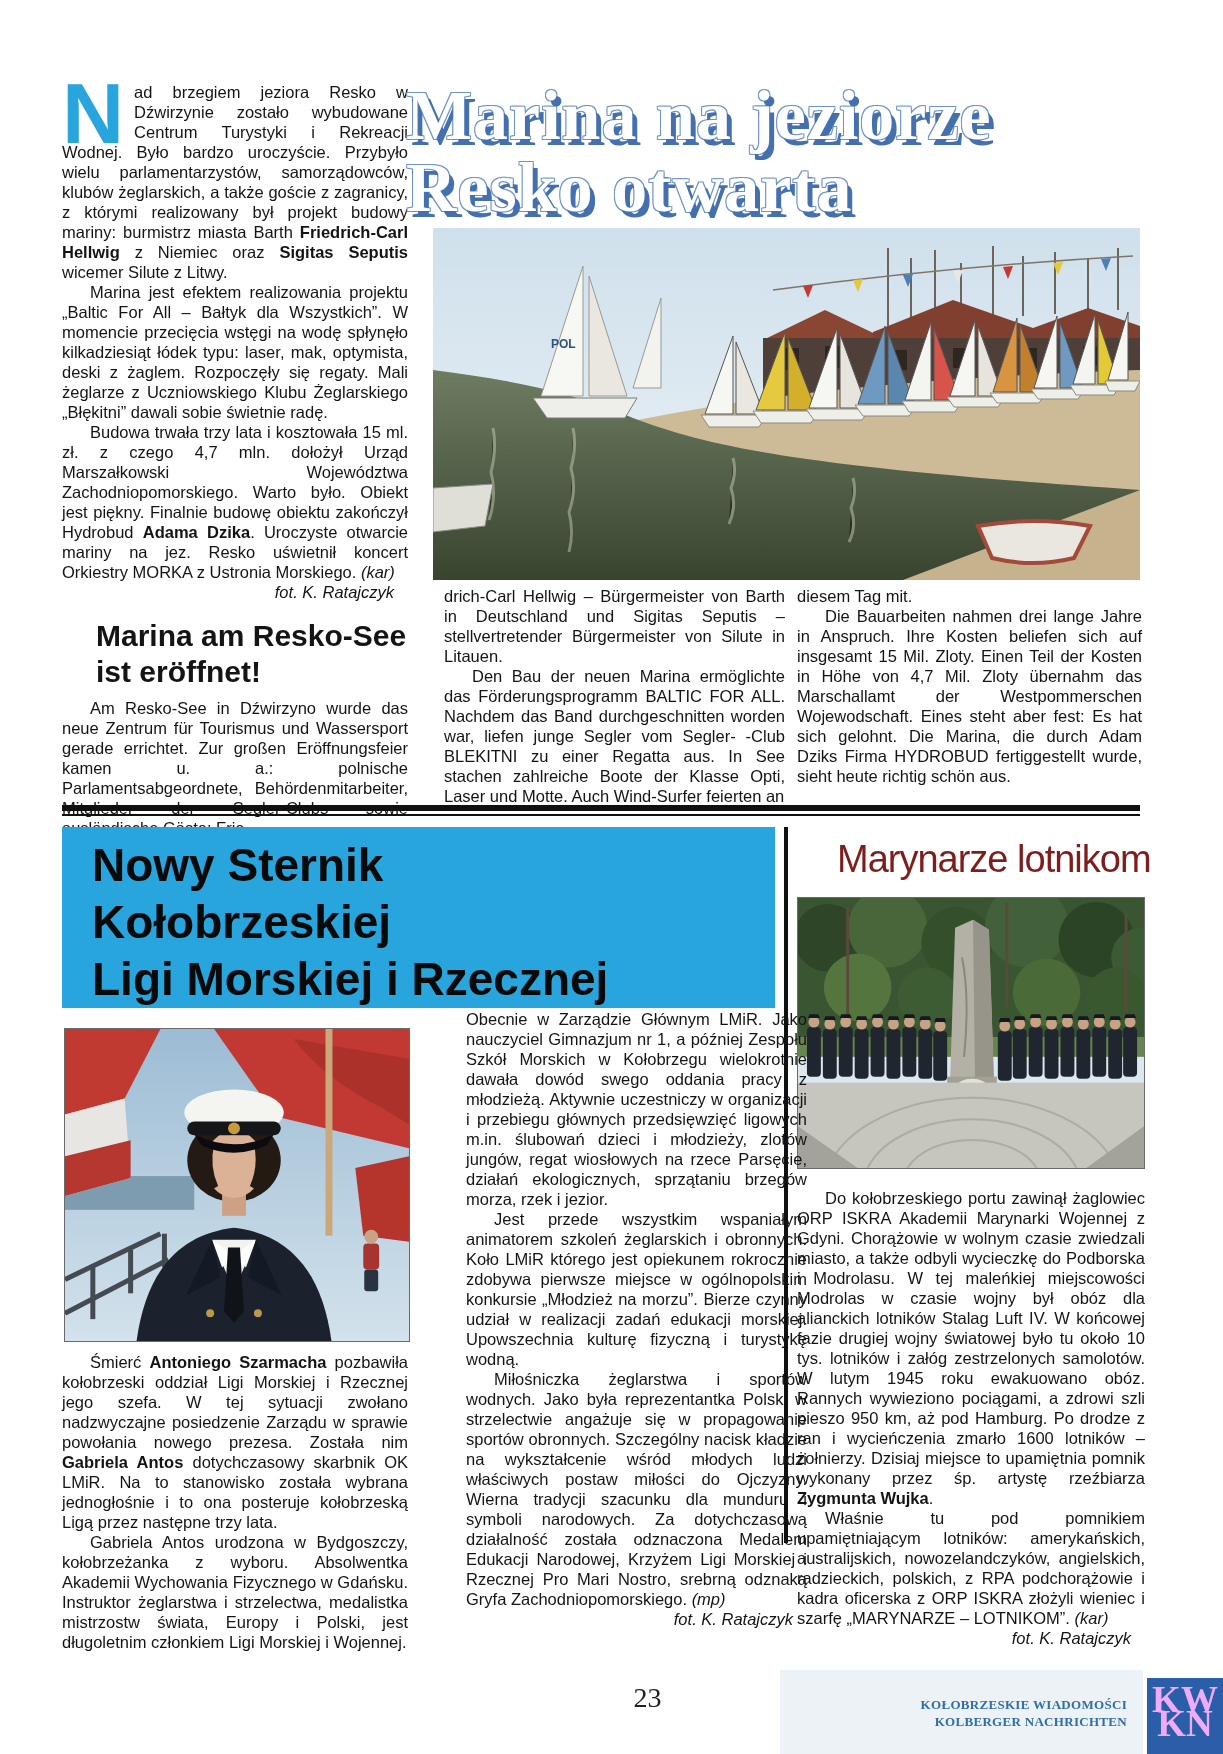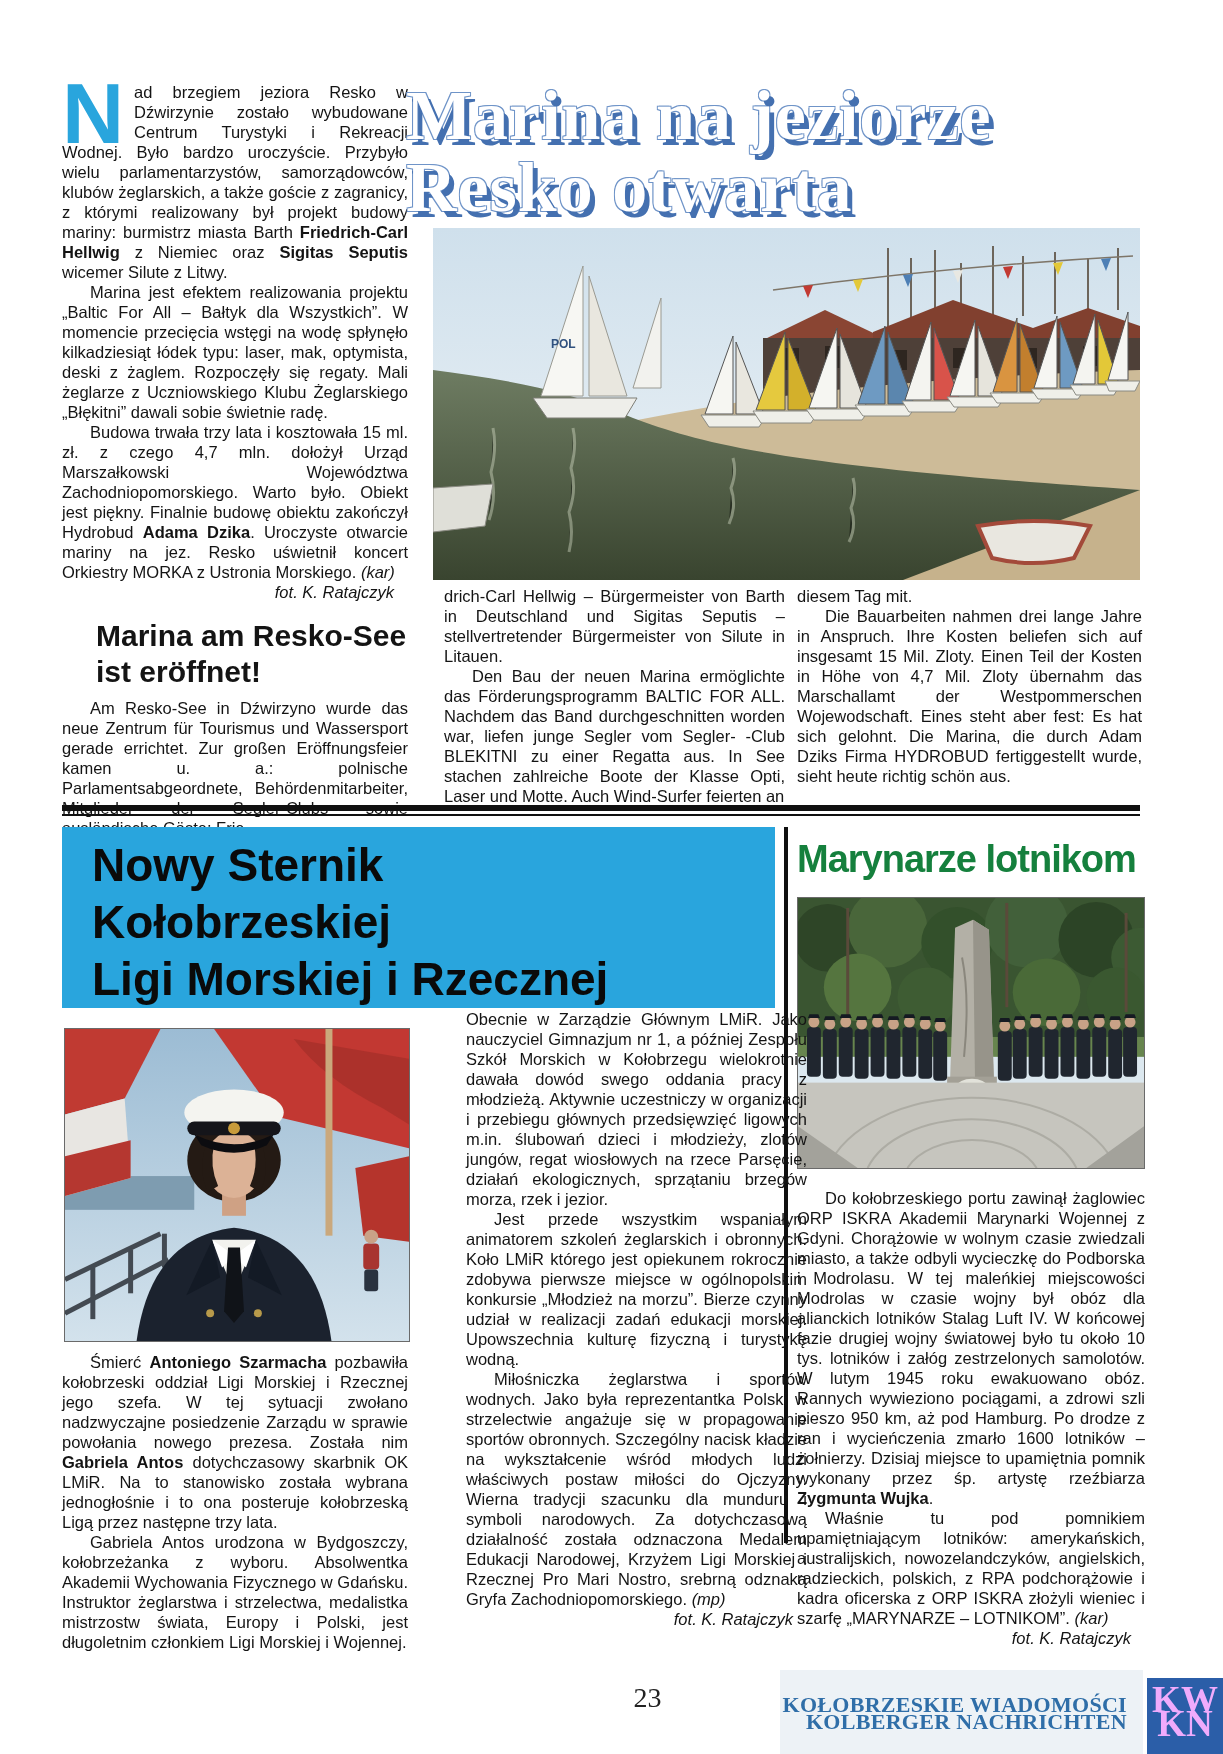--- a/index.html
+++ b/index.html
@@ -37,34 +37,34 @@
   
   .rule-thick{border-top:6px solid #101010;}
   .rule-thin{border-top:2px solid #101010; margin-top:3px;}
   
   .banner{
     background:#29a5dd; color:#0a0a0a; font-weight:bold;
     font-size:46px; line-height:57px; padding:10px 0 0 30px;
   }
   .vdivider{background:#101010;}
   .maryn-title{
-    font-weight:bold; font-size:38px; line-height:42px;
-    letter-spacing:-1px; white-space:nowrap; color:#15803d;
+    font-weight:normal; font-size:38px; line-height:42px;
+    letter-spacing:-1px; white-space:nowrap; color:#7f1d1d;margin-left:40px;
   }
   .photo{display:block;}
   .photo-framed{border:1px solid #6a6a6a; box-sizing:border-box;}
   
   .pageno{
     width:100%; text-align:center; font-family:"Liberation Serif", serif;
     font-size:28px; color:#222;
   }
   .footer-strip{
     background:#edf2f6; text-align:right;
     font-family:"Liberation Serif", serif; font-weight:bold;
-    color:#2f6ea8; font-size:22px; line-height:17px;
+    color:#2f6ea8; font-size:13px; line-height:17px;
     letter-spacing:0.3px; padding:26px 16px 0 0; box-sizing:border-box;
   }
   .footer-logo{
     background:#2b5ea8; color:#f0abfc; text-align:center;
     font-family:"Liberation Serif", serif; font-weight:bold;
   }
   .footer-logo .l1{font-size:37px; line-height:34px; margin-top:5px;}
   .footer-logo .l2{font-size:37px; line-height:30px; margin-top:-8px;}
 </style>
 </head>

